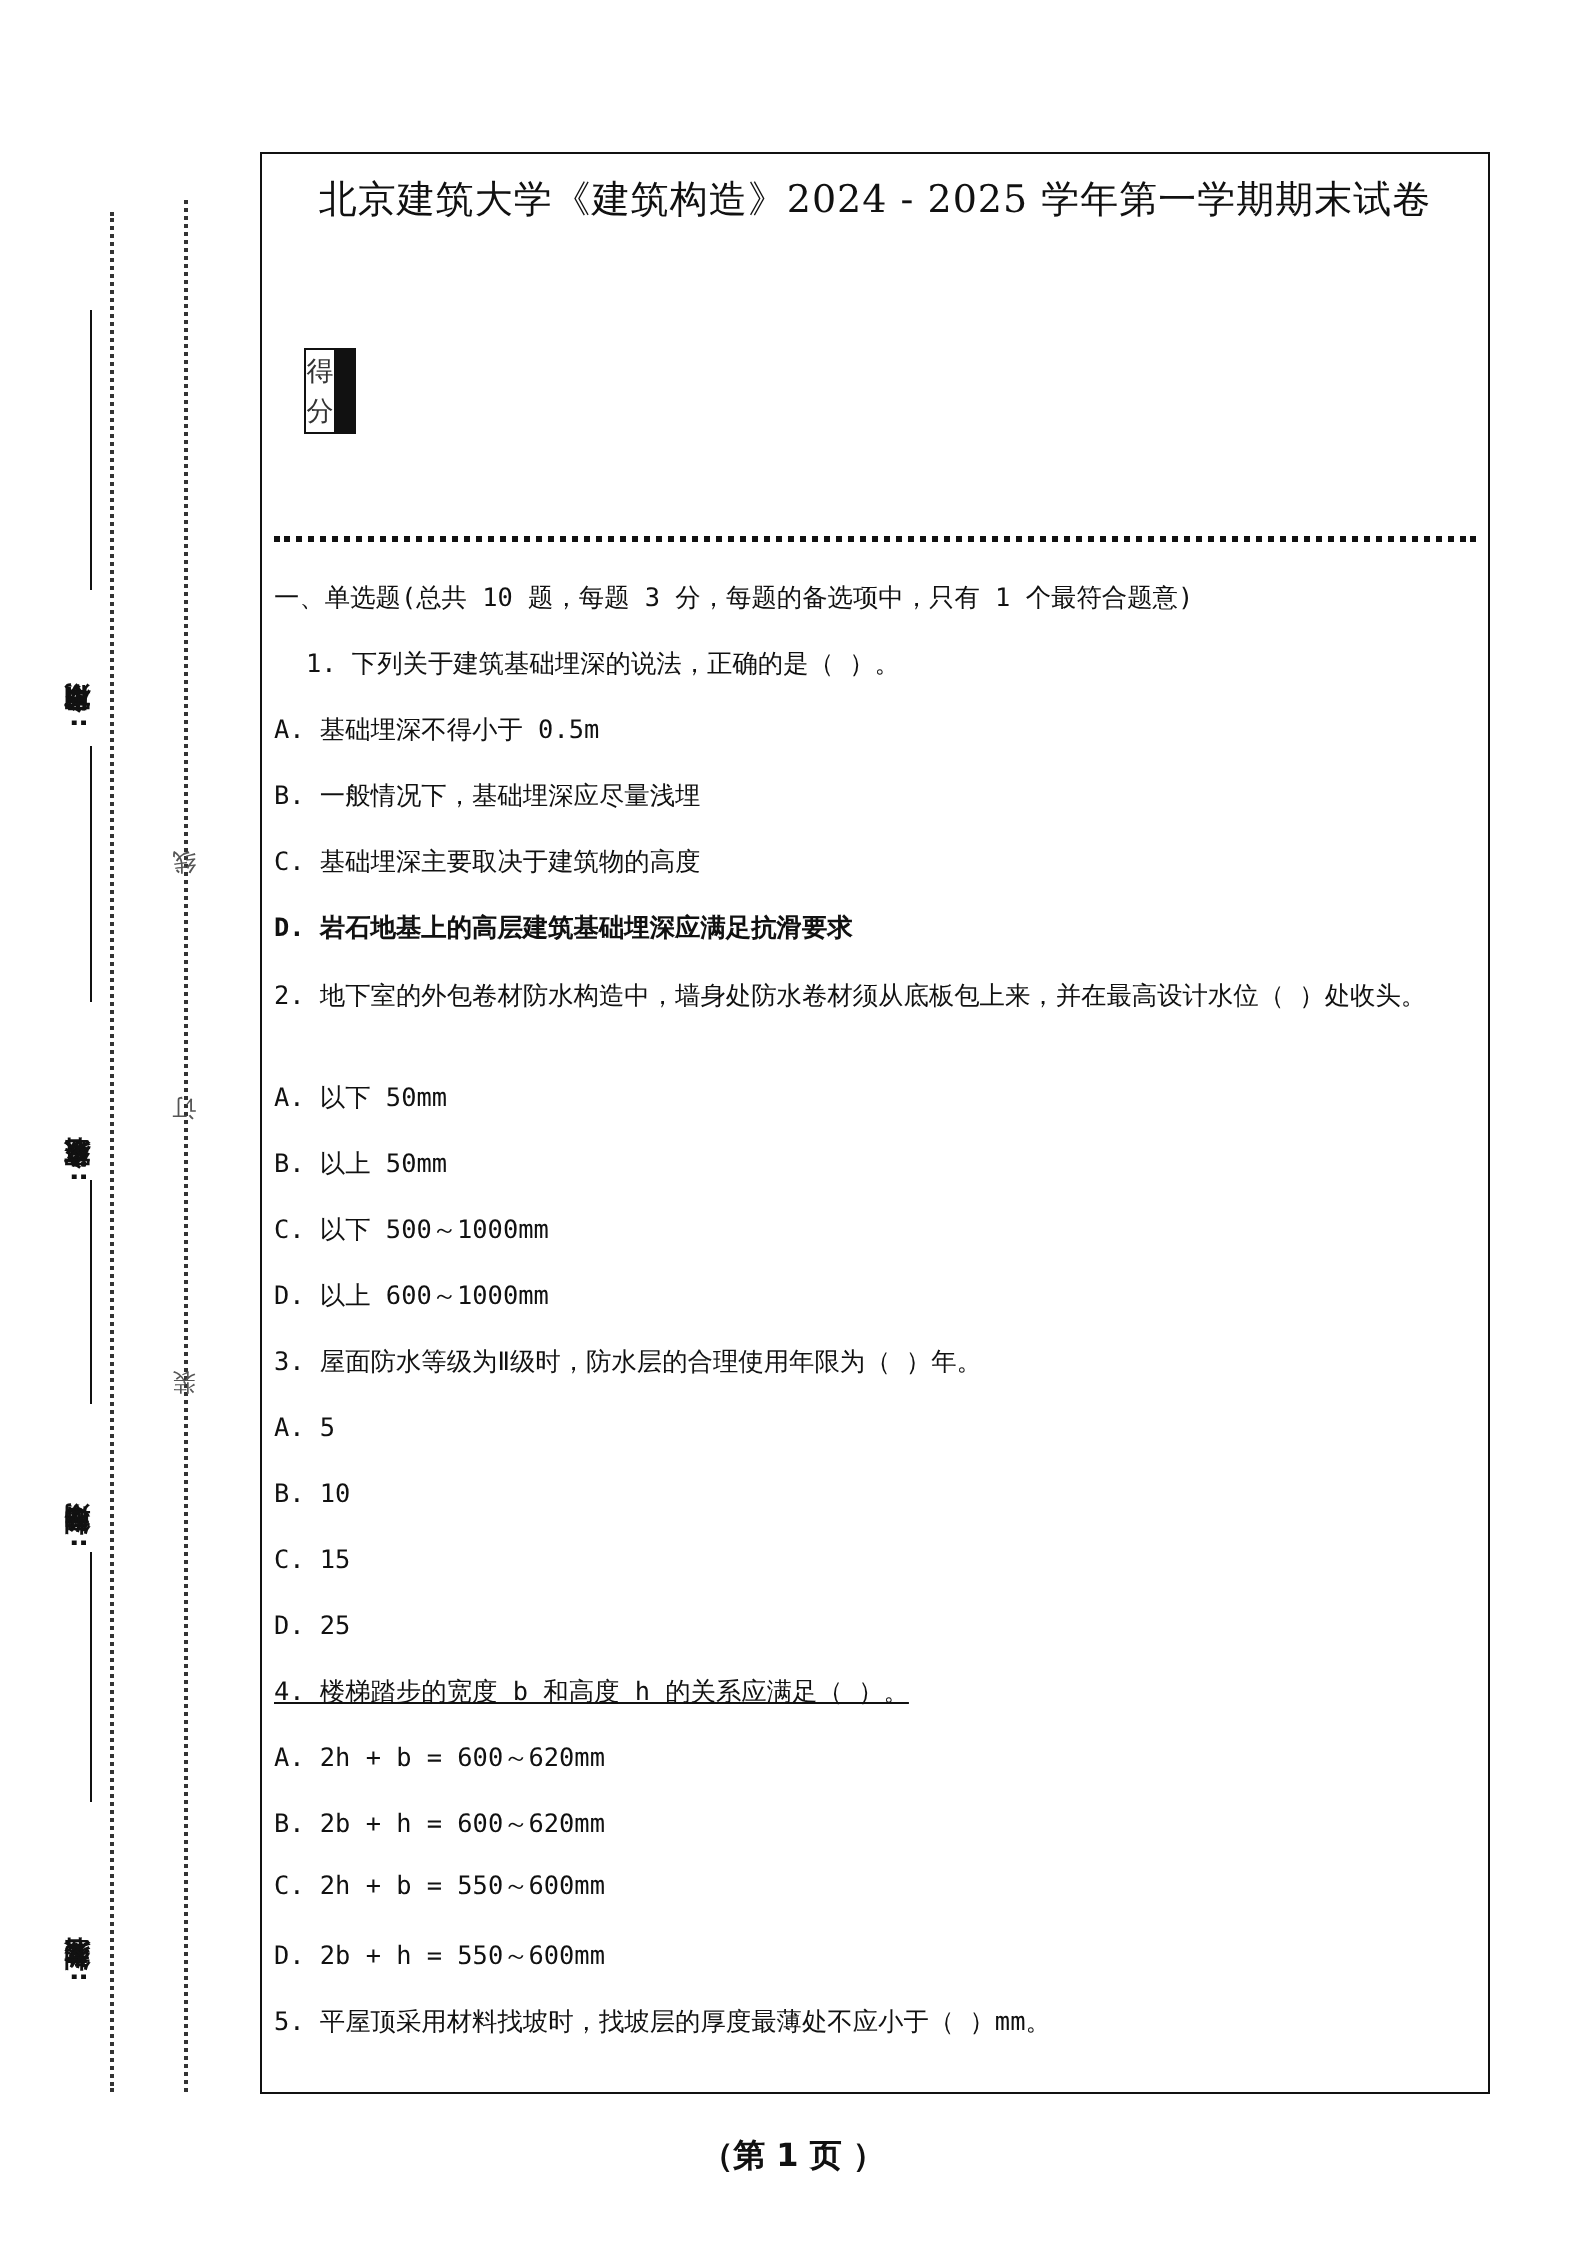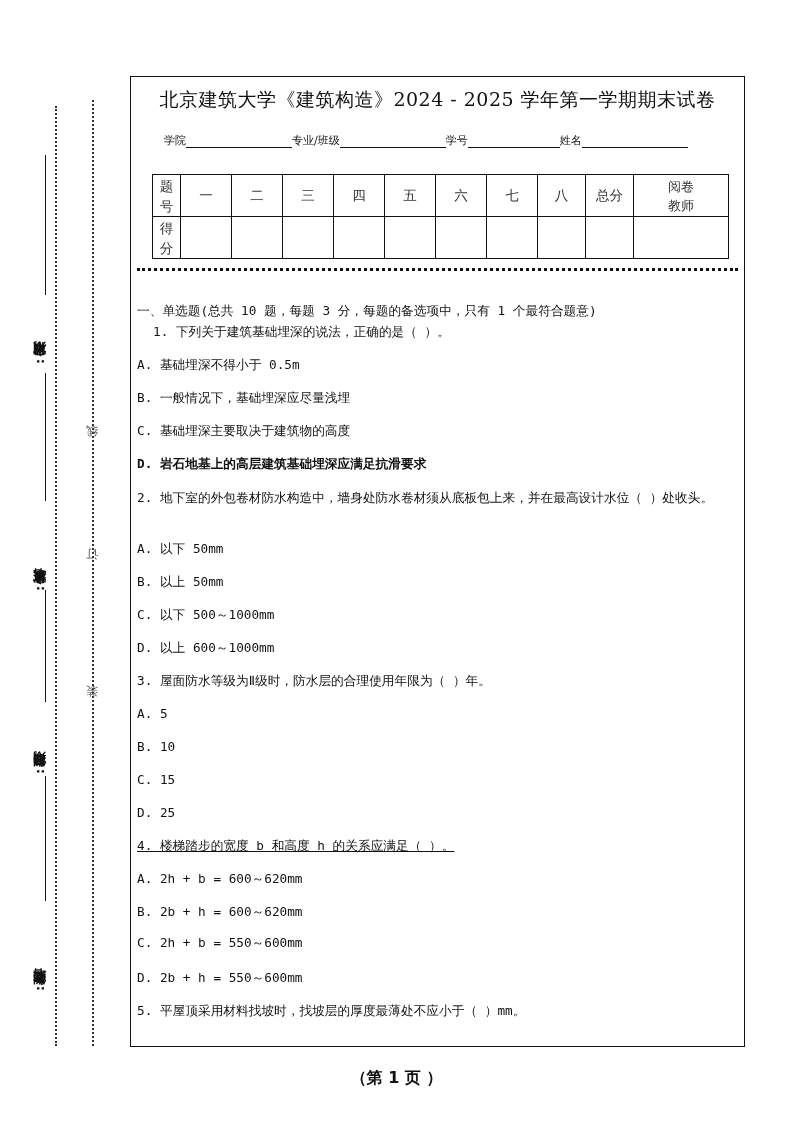--- a/index.html
+++ b/index.html
@@ -65,69 +65,43 @@
 
   <div class="bindchar" style="left:86px; top:447px;">线</div>
   <div class="bindchar" style="left:86px; top:570px;">订</div>
   <div class="bindchar" style="left:86px; top:707px;">装</div>
 </div>
 
 <div class="frame">
 
   <div class="title">北京建筑大学《建筑构造》2024 - 2025  学年第一学期期末试卷</div>
 
-  <div class="info">
-    <span class="lbl">学院</span>
-    <span class="blank" style="width:106px;"></span>
-    <span class="lbl">专业/班级</span>
-    <span class="blank" style="width:106px;"></span>
-    <span class="lbl">学号</span>
-    <span class="blank" style="width:92px;"></span>
-    <span class="lbl">姓名</span>
-    <span class="blank" style="width:106px;"></span>
-  </div>
 
   <table class="score">
     <tbody>
-        <tr class="r1">
-      <td class="stack" style="width:27px;"><span style="display:inline-block;width:14px;word-break:break-all;">题号</span></td>
-      <td style="width:50px;">一</td>
-      <td style="width:50px;">二</td>
-      <td style="width:50px;">三</td>
-      <td style="width:50px;">四</td>
-      <td style="width:50px;">五</td>
-      <td style="width:50px;">六</td>
-      <td style="width:50px;">七</td>
-      <td style="width:47px;">八</td>
-      <td style="width:47px;">总分</td>
-      <td class="teacher" style="width:94px;">
-        <div>阅卷</div>
-        <div>教师</div>
-      </td>
-    </tr>
     <tr class="r2">
       <td class="stack"><span style="display:inline-block;width:14px;word-break:break-all;">得分</span></td>
       <td></td>
       <td></td>
       <td></td>
       <td></td>
       <td></td>
       <td></td>
       <td></td>
       <td></td>
       <td></td>
       <td></td>
     </tr>
   </tbody>
     </table>
 
   <div class="dotsep"></div>
 
   <div class="body">
-    <div class="line" style="top:12px;text-align:right;">一、单选题(总共 10 题，每题 3 分，每题的备选项中，只有 1 个最符合题意)</div>
+    <div class="line" style="top:0px;text-align:right;">一、单选题(总共 10 题，每题 3 分，每题的备选项中，只有 1 个最符合题意)</div>
 
     <div class="line" style="top:33px;margin-left:16px;">1. 下列关于建筑基础埋深的说法，正确的是（   ）。</div>
     <div class="line" style="top:66px;">A. 基础埋深不得小于 0.5m</div>
     <div class="line" style="top:99px;">B. 一般情况下，基础埋深应尽量浅埋</div>
     <div class="line" style="top:132px;">C. 基础埋深主要取决于建筑物的高度</div>
     <div class="line" style="top:165px;font-weight:bold;">D. 岩石地基上的高层建筑基础埋深应满足抗滑要求</div>
 
     <div class="wrap" style="top:196px;">2. 地下室的外包卷材防水构造中，墙身处防水卷材须从底板包上来，并在最高设计水位（  ）处收头。</div>
     <div class="line" style="top:250px;">A. 以下 50mm</div>
     <div class="line" style="top:283px;">B. 以上 50mm</div>

